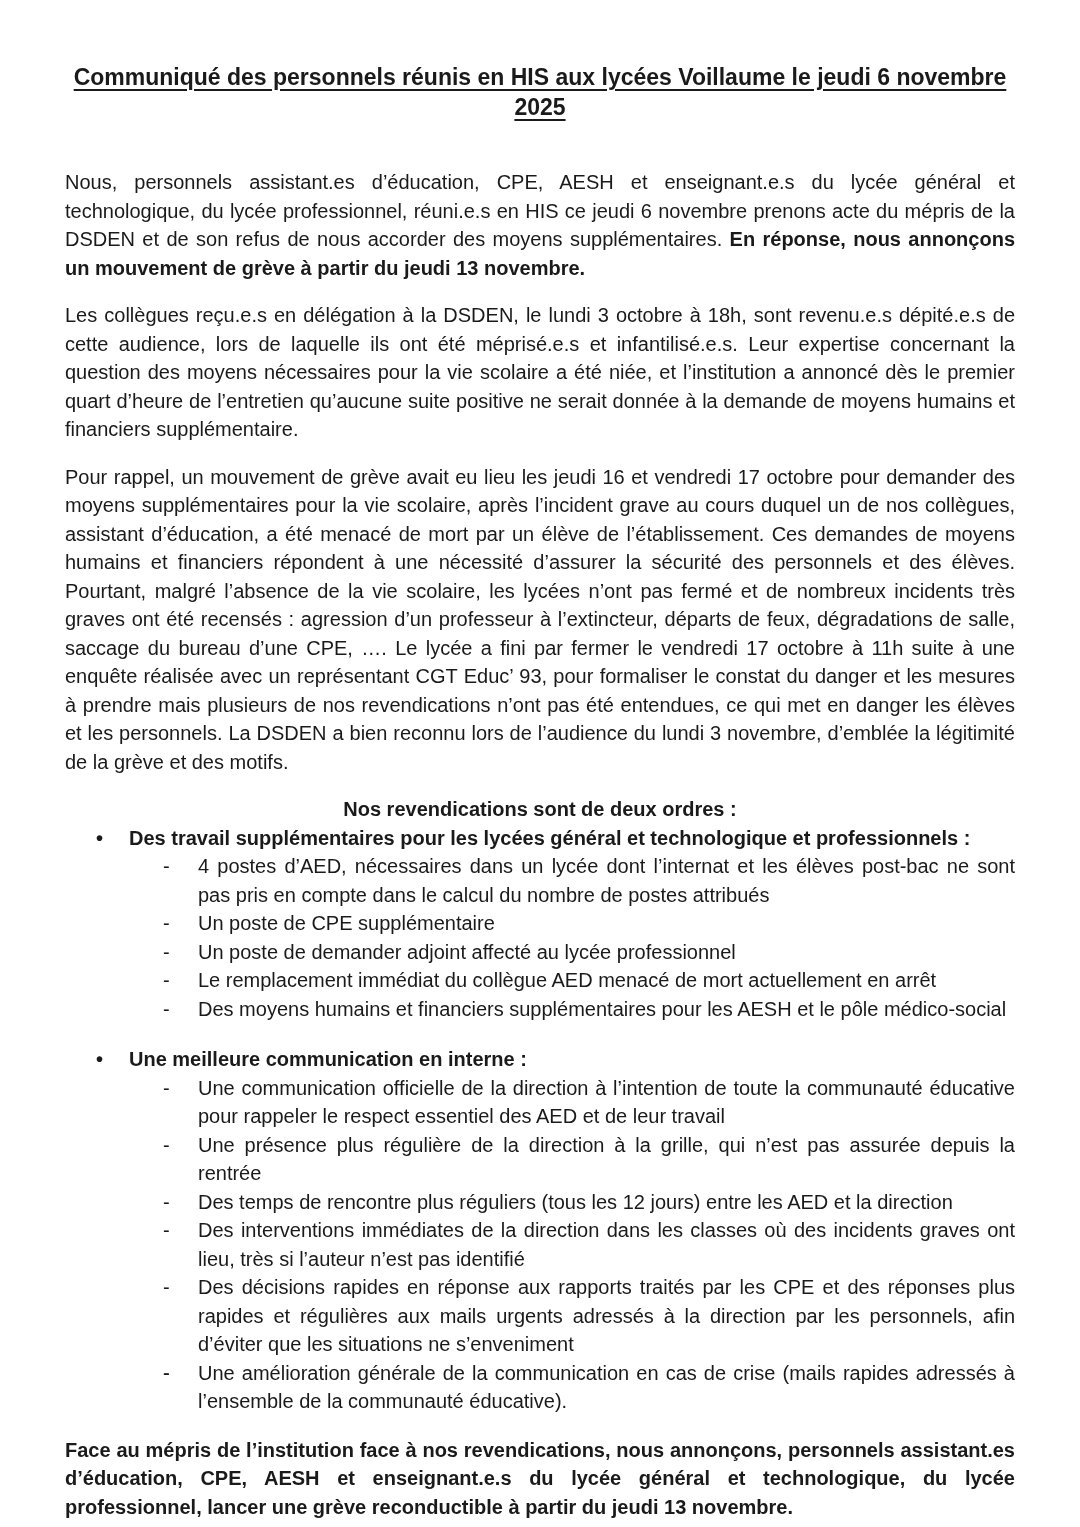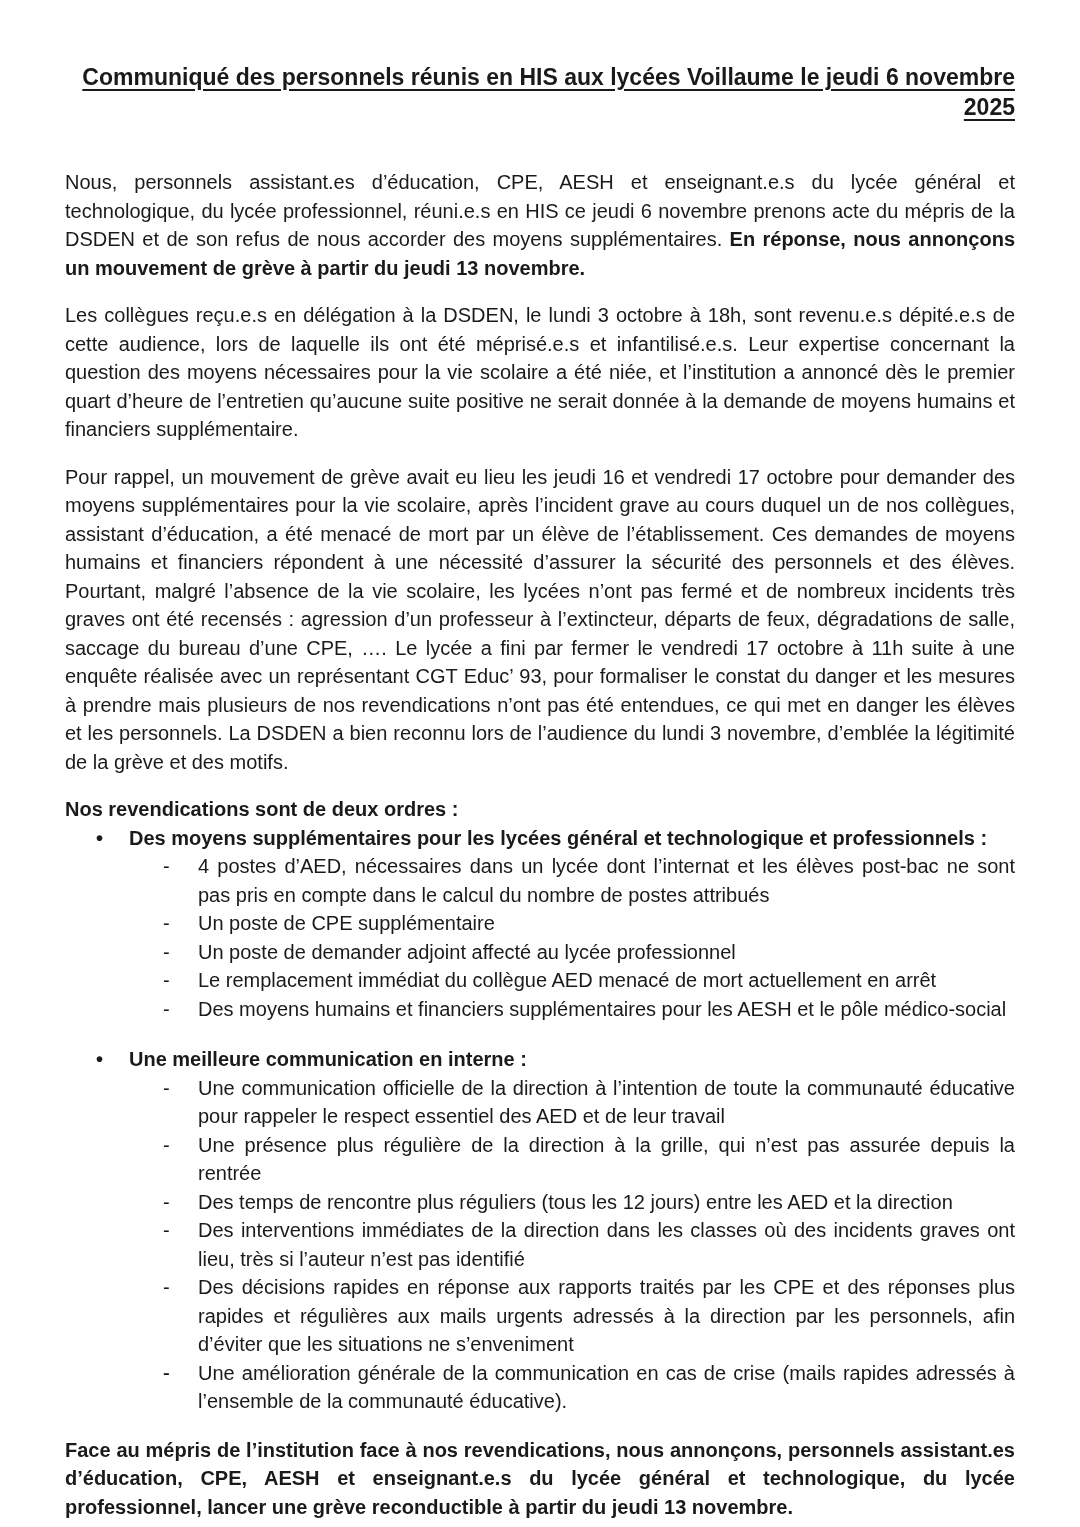--- a/index.html
+++ b/index.html
@@ -16,38 +16,39 @@
   .page {
     box-sizing: border-box;
     width: 1080px;
     min-height: 1527px;
     padding: 62px 65px 30px 65px;
     background: #ffffff;
   }
   .doc-title {
     font-size: 23px;
     font-weight: bold;
-    text-align: right;
+    text-align: center;
     text-decoration: underline;
     text-underline-offset: 4px;
     margin: 0 0 46px 0;
     line-height: 30px;
   }
   .para {
     font-size: 20px;
     line-height: 28.5px;
     text-align: justify;
     margin: 14px 0 19px 0;
   }
   .bold { font-weight: bold; }
   .heading {
     font-size: 20px;
     line-height: 28.5px;
     font-weight: bold;
     margin: 0;
+    text-align: center;
   }
   .bullet-group { margin: 0; }
   .bullet-group.second { margin-top: 22px; }
   .bullet-row {
     position: relative;
     padding-left: 64px;
     font-size: 20px;
     line-height: 28.5px;
     font-weight: bold;
   }
@@ -84,21 +85,21 @@
   <p class="para"><span>Nous, personnels assistant.es d’éducation, CPE, AESH et enseignant.e.s du lycée général et technologique, du lycée professionnel, réuni.e.s en HIS ce jeudi 6 novembre prenons acte du mépris de la DSDEN et de son refus de nous accorder des moyens supplémentaires. </span><span class="bold">En réponse, nous annonçons un mouvement de grève à partir du jeudi 13 novembre.</span></p>
 
   <p class="para">Les collègues reçu.e.s en délégation à la DSDEN, le lundi 3 octobre à 18h, sont revenu.e.s dépité.e.s de cette audience, lors de laquelle ils ont été méprisé.e.s et infantilisé.e.s. Leur expertise concernant la question des moyens nécessaires pour la vie scolaire a été niée, et l’institution a annoncé dès le premier quart d’heure de l’entretien qu’aucune suite positive ne serait donnée à la demande de moyens humains et financiers supplémentaire.</p>
 
   <p class="para">Pour rappel, un mouvement de grève avait eu lieu les jeudi 16 et vendredi 17 octobre pour demander des moyens supplémentaires pour la vie scolaire, après l’incident grave au cours duquel un de nos collègues, assistant d’éducation, a été menacé de mort par un élève de l’établissement. Ces demandes de moyens humains et financiers répondent à une nécessité d’assurer la sécurité des personnels et des élèves. Pourtant, malgré l’absence de la vie scolaire, les lycées n’ont pas fermé et de nombreux incidents très graves ont été recensés : agression d’un professeur à l’extincteur, départs de feux, dégradations de salle, saccage du bureau d’une CPE, …. Le lycée a fini par fermer le vendredi 17 octobre à 11h suite à une enquête réalisée avec un représentant CGT Educ’ 93, pour formaliser le constat du danger et les mesures à prendre mais plusieurs de nos revendications n’ont pas été entendues, ce qui met en danger les élèves et les personnels. La DSDEN a bien reconnu lors de l’audience du lundi 3 novembre, d’emblée la légitimité de la grève et des motifs.</p>
 
   <p class="heading">Nos revendications sont de deux ordres :</p>
 
   <div class="bullet-group">
     <div class="bullet-row">
-      <span class="bullet-marker">•</span><span>Des moyens supplémentaires pour les lycées général et technologique et professionnels :</span>
+      <span class="bullet-marker">•</span><span>Des travail supplémentaires pour les lycées général et technologique et professionnels :</span>
     </div>
     <div class="dash-item">
       <span class="dash-marker">-</span><span>4 postes d’AED, nécessaires dans un lycée dont l’internat et les élèves post-bac ne sont pas pris en compte dans le calcul du nombre de postes attribués</span>
     </div>
     <div class="dash-item">
       <span class="dash-marker">-</span><span>Un poste de CPE supplémentaire</span>
     </div>
     <div class="dash-item">
       <span class="dash-marker">-</span><span>Un poste de demander adjoint affecté au lycée professionnel</span>
     </div>

